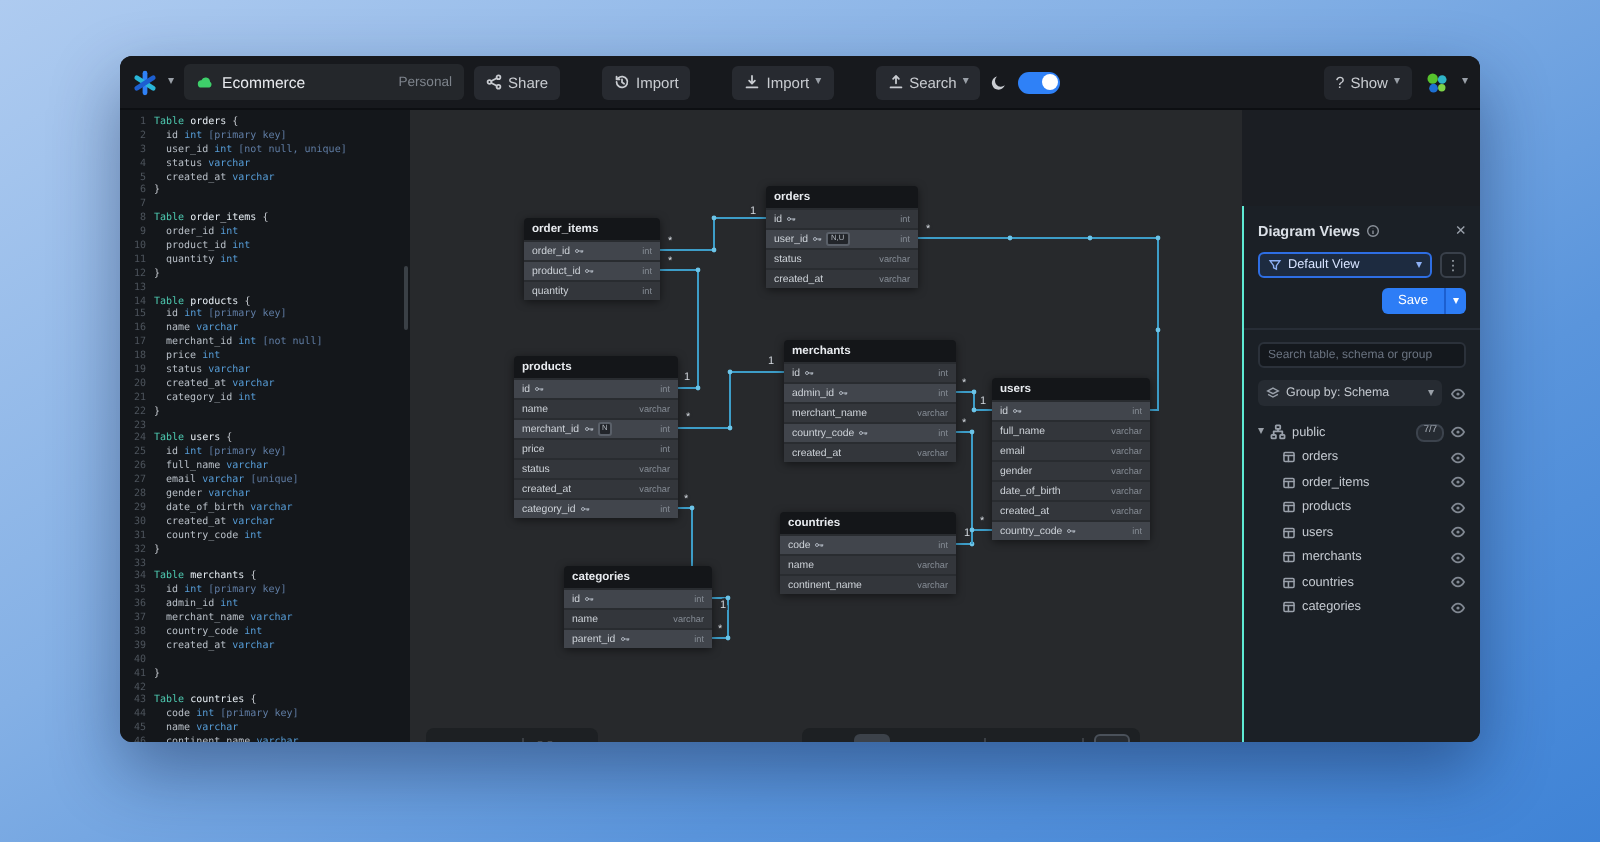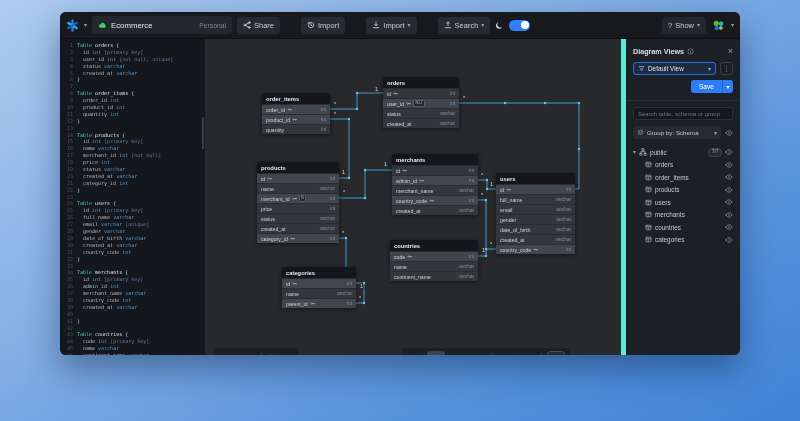--- a/index.html
+++ b/index.html
@@ -1,18 +1,18 @@
 <!DOCTYPE html>
 <html><head>
 <meta charset="utf-8">
 <style>
   html,body{margin:0;padding:0;width:800px;height:421px;overflow:hidden;}
   .stage{position:relative;width:800px;height:421px;font-family:"Liberation Sans",sans-serif;
     background:linear-gradient(150deg,#aecbf0 0%,#84b0e5 40%,#5a95dc 70%,#3f83d6 100%);}
-  .window{position:absolute;left:60px;top:12px;width:680px;height:343px;border-radius:6px;overflow:hidden;
+  .window{position:absolute;left:60px;top:28px;width:680px;height:343px;border-radius:6px;overflow:hidden;
     background:#1b1e23;box-shadow:0 14px 34px rgba(10,30,70,.45);}
   
   .hdr{height:26px;background:#17191d;display:flex;align-items:center;padding:0 6px;gap:5px;border-bottom:1px solid #0d0f12;}
   .ic{display:inline-flex;align-items:center;justify-content:center;}
   .ic svg{width:100%;height:100%;}
   .hbtn{display:flex;align-items:center;gap:3px;background:#272a30;border-radius:3px;height:17px;padding:0 6px;
     color:#c9ccd1;font-size:7.5px;white-space:nowrap;}
   .chip{display:flex;align-items:center;gap:4px;background:#24272b;border-radius:3px;height:18px;width:128px;padding:0 6px;}
   .chip .nm{color:#e8eaee;font-size:7.8px;}
   .chip .ws{margin-left:auto;color:#7d838b;font-size:6.8px;}
@@ -49,21 +49,21 @@
   .zbtn{color:#c3c8cd;font-size:8px;line-height:1;}
   .midbar{position:absolute;z-index:3;left:196px;bottom:8px;height:22px;background:#1d2023;border-radius:4px;
     display:flex;align-items:center;gap:3px;padding:0 5px;}
   .mbtn{width:18px;height:16px;border-radius:3px;display:flex;align-items:center;justify-content:center;position:relative;color:#c6cbd1;}
   .mbtn.active{background:#3c424a;}
   .mbtn.boxed{border:1px solid #4a515a;background:#272b30;box-sizing:border-box;}
   .mbtn .kbd{position:absolute;right:1.5px;bottom:0.5px;font-size:3.8px;color:#8a9099;}
   .mdiv{width:1px;height:12px;background:#3a3f45;margin:0 2px;}
   .showgrp{display:flex;align-items:center;gap:3px;color:#c6cbd1;font-size:6.5px;padding:0 2px;}
   
-  .sidebar{width:119px;background:#1b2026;border-left:5px solid #5eead4;position:relative;padding:7px;box-sizing:border-box;flex:none;}
+  .sidebar{width:119px;background:#1b2026;border-left:1px solid #5eead4;position:relative;padding:7px;box-sizing:border-box;flex:none;margin-top:48px;}
   .sbt{display:flex;align-items:center;gap:3px;color:#dbe0e7;font-size:7.2px;font-weight:bold;}
   .sbt .x{margin-left:auto;color:#9aa1ab;font-size:9px;font-weight:normal;}
   .view-row{margin-top:6px;display:flex;gap:4px;}
   .view-select{flex:1;height:13px;border:1px solid #2e6ee3;background:rgba(46,110,227,.14);border-radius:3px;
     display:flex;align-items:center;gap:3px;padding:0 4px;color:#d8e4ff;font-size:6.4px;box-sizing:border-box;}
   .view-select .caret{margin-left:auto;color:#8db0f5;}
   .kebab{width:13px;height:13px;border:1px solid #39404a;border-radius:3px;color:#aab1ba;font-size:7px;
     display:flex;align-items:center;justify-content:center;box-sizing:border-box;}
   .save-row{margin-top:5px;display:flex;justify-content:flex-end;}
   .save-btn{height:13px;background:#2d7df6;border-radius:3px 0 0 3px;color:#fff;font-size:6.6px;padding:0 8px;

